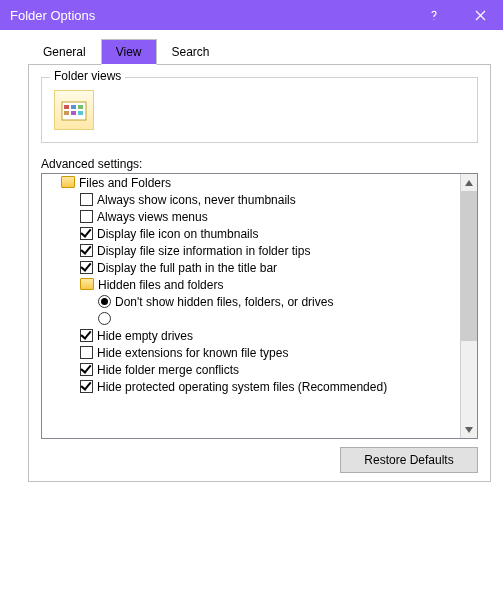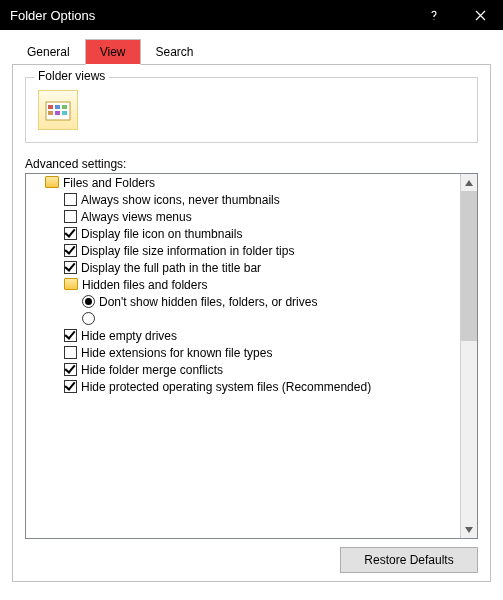--- a/index.html
+++ b/index.html
@@ -1,24 +1,24 @@
 <!DOCTYPE html>
 <html><head>
 <meta charset="utf-8">
 <style>
 * { box-sizing: border-box; margin: 0; padding: 0; }
 body { font-family: "Segoe UI", Tahoma, sans-serif; font-size: 12px; background: #fff; width: 503px; height: 600px; overflow: hidden; }
-.titlebar { background: #000000; color: #fff; height: 30px; display: flex; align-items: center; padding: 0 0 0 10px; }
+.titlebar { background: #8b5cf6; color: #fff; height: 30px; display: flex; align-items: center; padding: 0 0 0 10px; }
 .titlebar .title { flex: 1; font-size: 13px; }
 .winbtn { width: 46px; height: 30px; display: flex; align-items: center; justify-content: center; }
 .winbtn svg { stroke: #fff; fill: none; }
-.content { padding: 8px 12px 0 12px; display: flex; flex-direction: column; height: 552px; }
+.content { padding: 8px 12px 0 28px; display: flex; flex-direction: column; height: 452px; }
 .tabs { display: flex; border-bottom: 1px solid #c0c0c0; }
 .tab { padding: 5px 14px; border: 1px solid transparent; position: relative; bottom: -1px; cursor: default; }
-.tab.active { border: 1px solid #c0c0c0; border-bottom-color: #fff; background: #ef4444; }
+.tab.active { border: 1px solid #c0c0c0; border-bottom-color: #fff; background: #8b5cf6; }
 .tabpanel { border: 1px solid #c0c0c0; border-top: none; padding: 12px 12px 8px 12px; flex: 1; display: flex; flex-direction: column; }
 .groupbox { border: 1px solid #d0d0d0; padding: 8px 12px 12px 12px; position: relative; }
 .groupbox-title { position: absolute; top: -9px; left: 8px; background: #fff; padding: 0 4px; }
 .folderviews-body { display: flex; gap: 12px; align-items: flex-start; margin-top: 4px; }
 .fv-icon { width: 40px; height: 40px; flex-shrink: 0; display: flex; align-items: center; justify-content: center; background: linear-gradient(#fffbe6,#ffe9a8); border: 1px solid #e8d178; }
 .fv-right { flex: 1; }
 .fv-text { margin-bottom: 10px; line-height: 1.3; }
 .fv-buttons { display: flex; gap: 18px; }
 .btn { border: 1px solid #adadad; background: #e1e1e1; padding: 5px 0; text-align: center; cursor: default; font-family: inherit; font-size: 12px; }
 .btn.w130 { width: 138px; }

